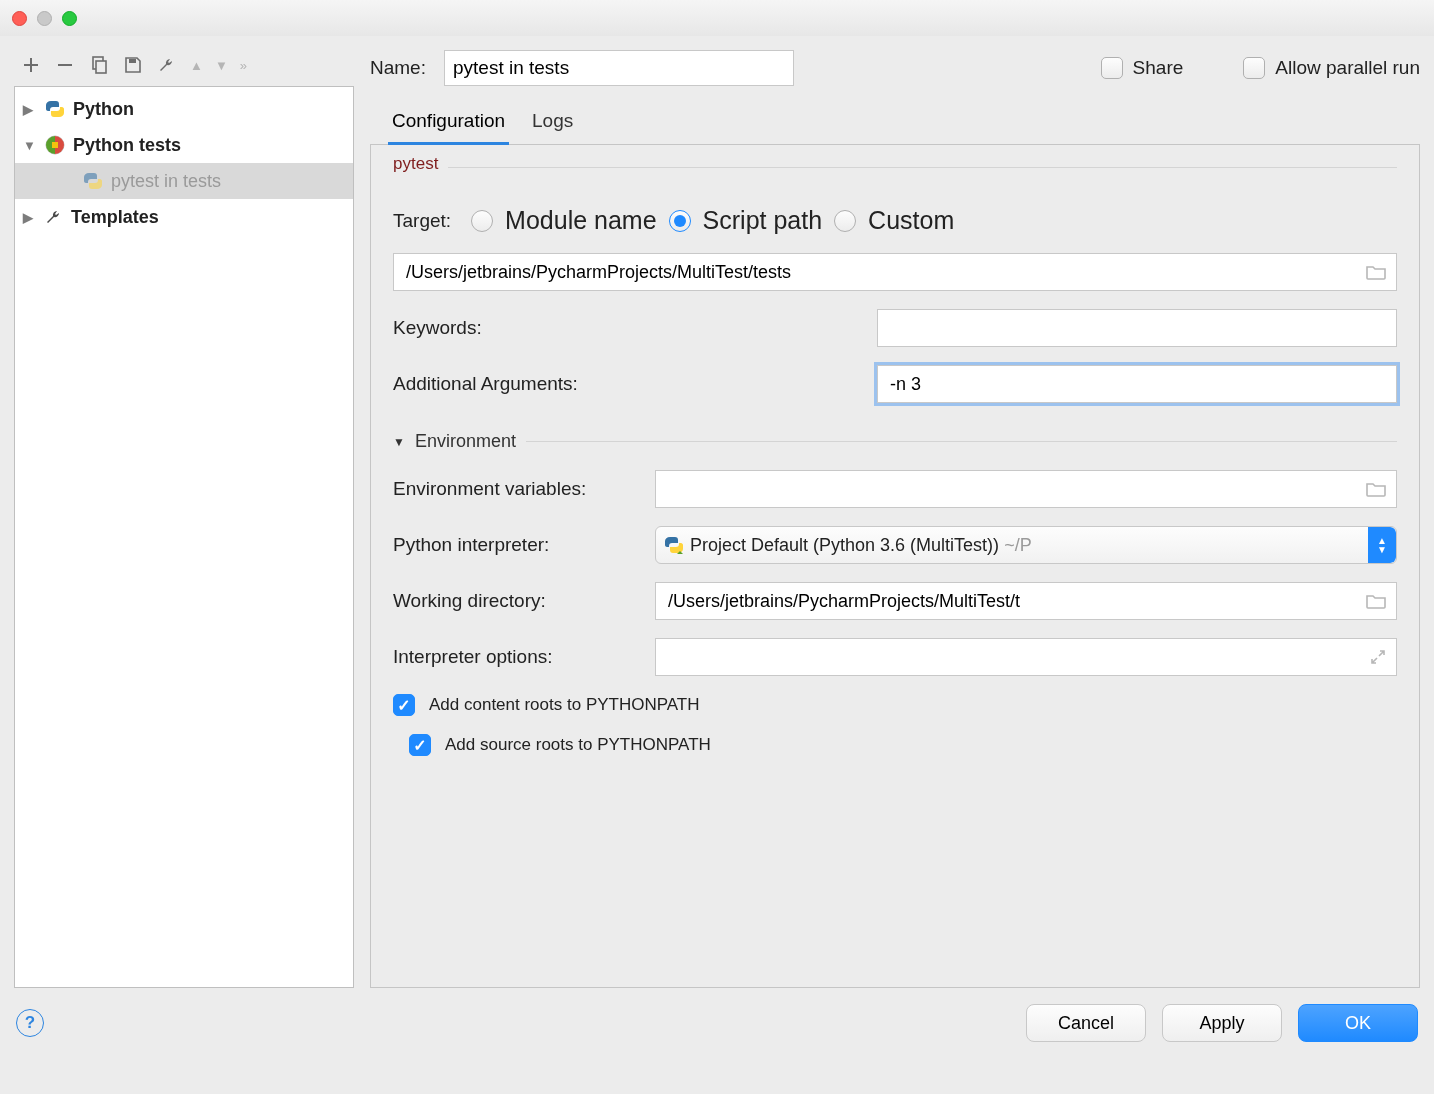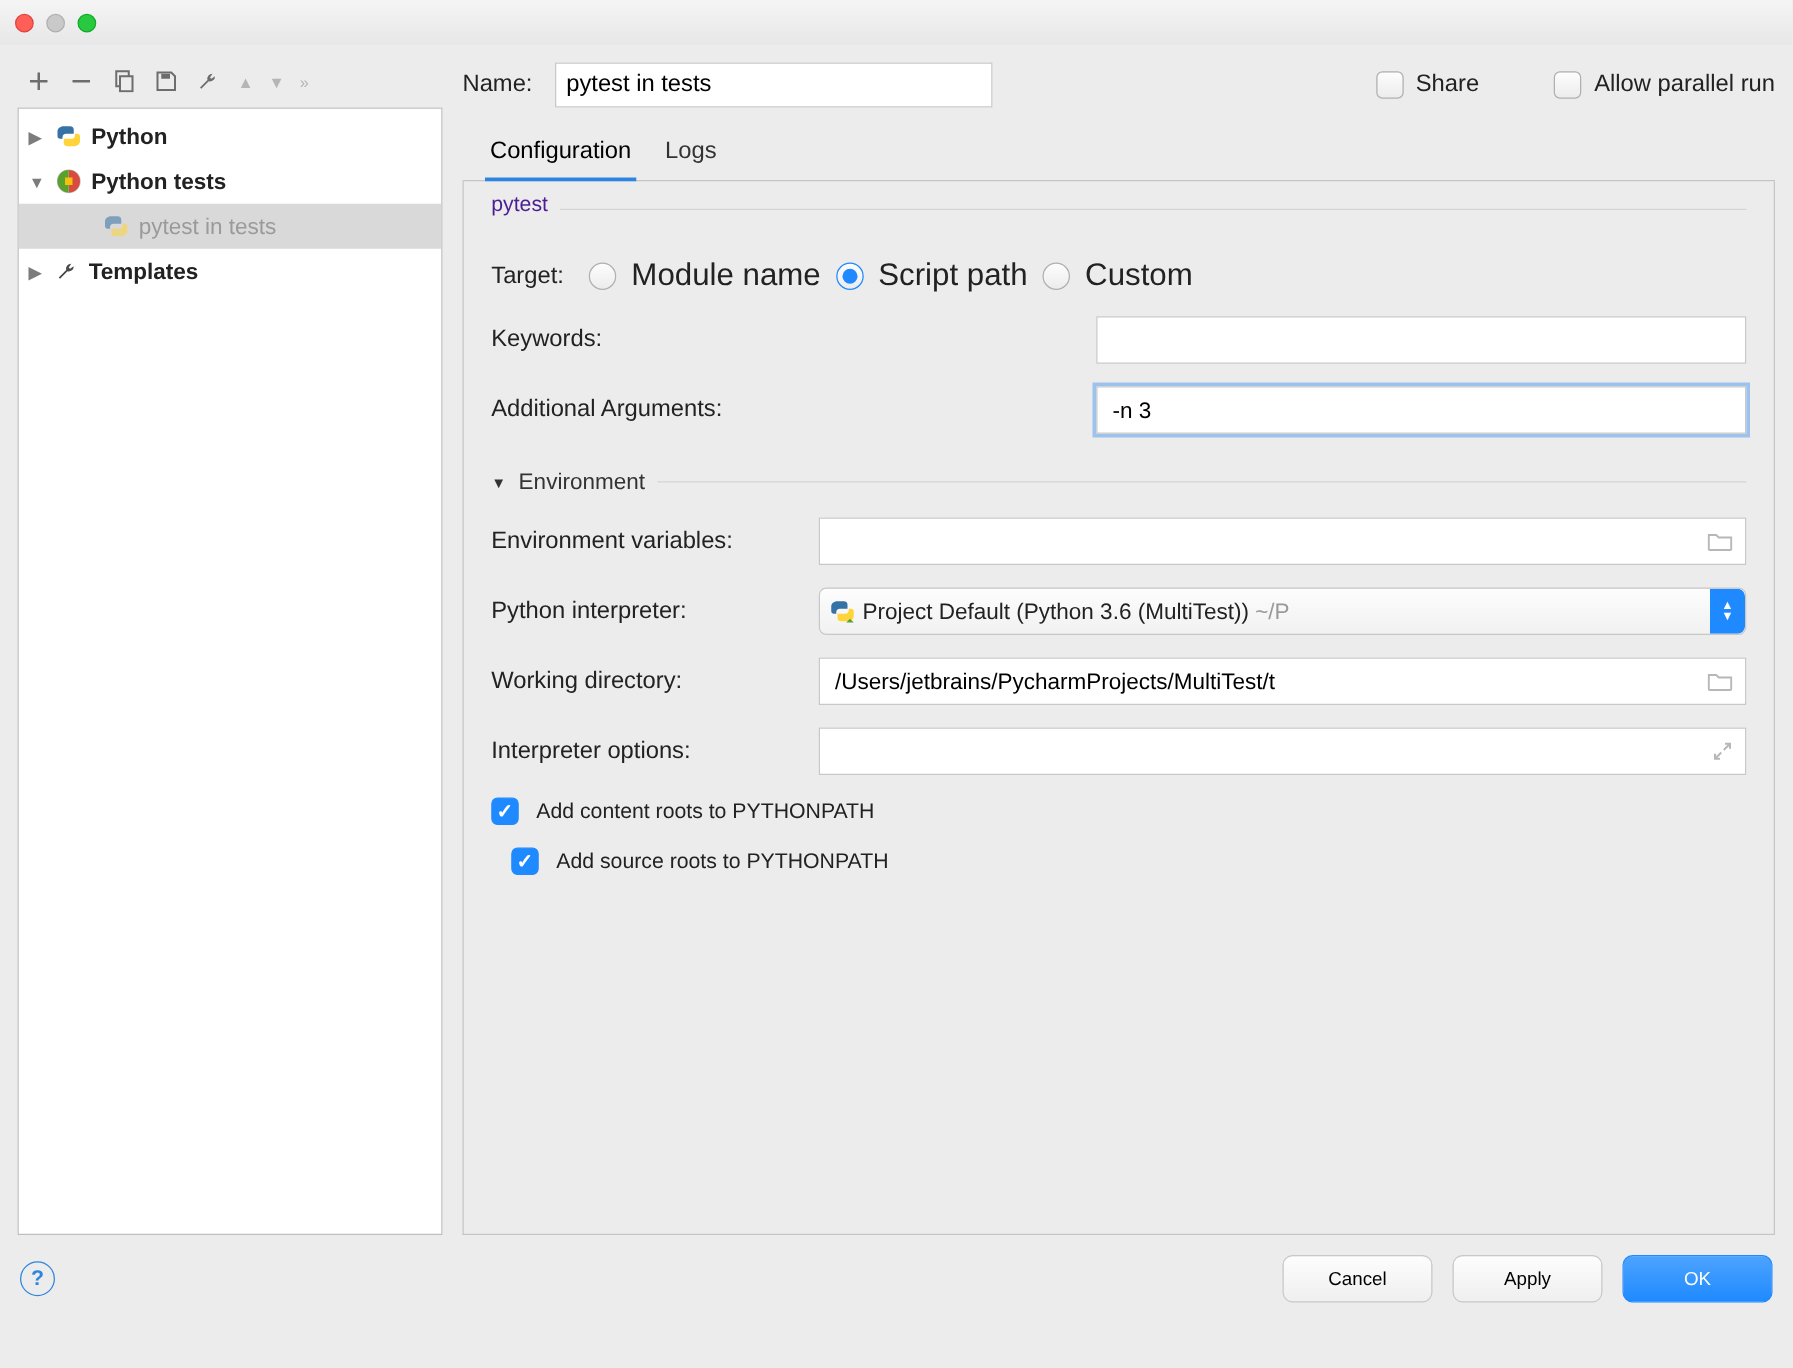--- a/index.html
+++ b/index.html
@@ -87,21 +87,21 @@
   .tab.active { color:#000; border-bottom:3px solid #2d85e0; font-weight:400; margin-bottom:-1px; }
 
   .panel {
     flex:1; border:1px solid #c5c5c5; border-top:none;
     padding: 22px 22px 22px 22px; overflow:auto;
     min-height:0;
   }
 
   
   .group { position:relative; border-top:1px solid #d4d4d4; margin-top:14px; padding-top: 6px;}
-  .group-label { position:absolute; top:-14px; left:0; background:#ececec; padding-right:10px; color:#4c1d95; font-size:17px; }
+  .group-label { position:absolute; top:-14px; left:0; background:#ececec; padding-right:10px; color:#7f1d1d; font-size:17px; }
   .pytest-group { margin-top:0; }
 
   .row { display:flex; align-items:center; gap:12px; margin:18px 0; }
   .row .lbl { font-size:19px; width: 230px; }
   .row .lbl.narrow { width:auto; margin-right:8px; }
 
   .textfield {
     flex:1; height:38px; border:1px solid #c8c8c8; background:#fff;
     font-size:18px; padding:2px 10px; display:flex; align-items:center;
   }
@@ -144,21 +144,21 @@
     display:flex; align-items:center; padding:16px;
   }
   .help {
     width:28px; height:28px; border:1.5px solid #2d85e0; color:#2d85e0;
     border-radius:50%; display:flex; align-items:center; justify-content:center;
     font-weight:700;
   }
   .footer .spacer { flex:1; }
   .btn {
     height:38px; min-width:120px; border:1px solid #c8c8c8; border-radius:8px;
-    background:linear-gradient(#fdfdfd,#efefef); font-size:15px; padding:0 22px;
+    background:linear-gradient(#fdfdfd,#efefef); font-size:18px; padding:0 22px;
     margin-left:16px;
   }
   .btn.primary {
     background:linear-gradient(#4da3ff,#1f8aff); color:#fff; border-color:#1f8aff;
   }
 
   
   svg { display:block; }
 </style>
 </head>
@@ -277,20 +277,30 @@
             <span class="radio-set">
               <span class="radio"></span>
               <span>Module name</span>
               <span class="radio on"></span>
               <span>Script path</span>
               <span class="radio"></span>
               <span>Custom</span>
             </span>
           </div>
 
+          <div class="row">
+            <div class="textfield">
+              <input value="/Users/jetbrains/PycharmProjects/MultiTest/tests" style="">
+              <span class="tail-ico">
+                <svg width="20" height="16" viewBox="0 0 20 16">
+                    <path d="M1 3h6l2 2h10v9a1 1 0 0 1-1 1H2a1 1 0 0 1-1-1z" fill="none" stroke="#b7b7b7" stroke-width="1.6"></path>
+                  </svg>
+              </span>
+            </div>
+          </div>
 
           <div class="row">
             <span class="lbl">Keywords:</span>
             <div class="textfield" style="margin-left:auto; max-width:520px;">
               <input value="" style="">
             </div>
           </div>
 
           <div class="row">
             <span class="lbl">Additional Arguments:</span>

